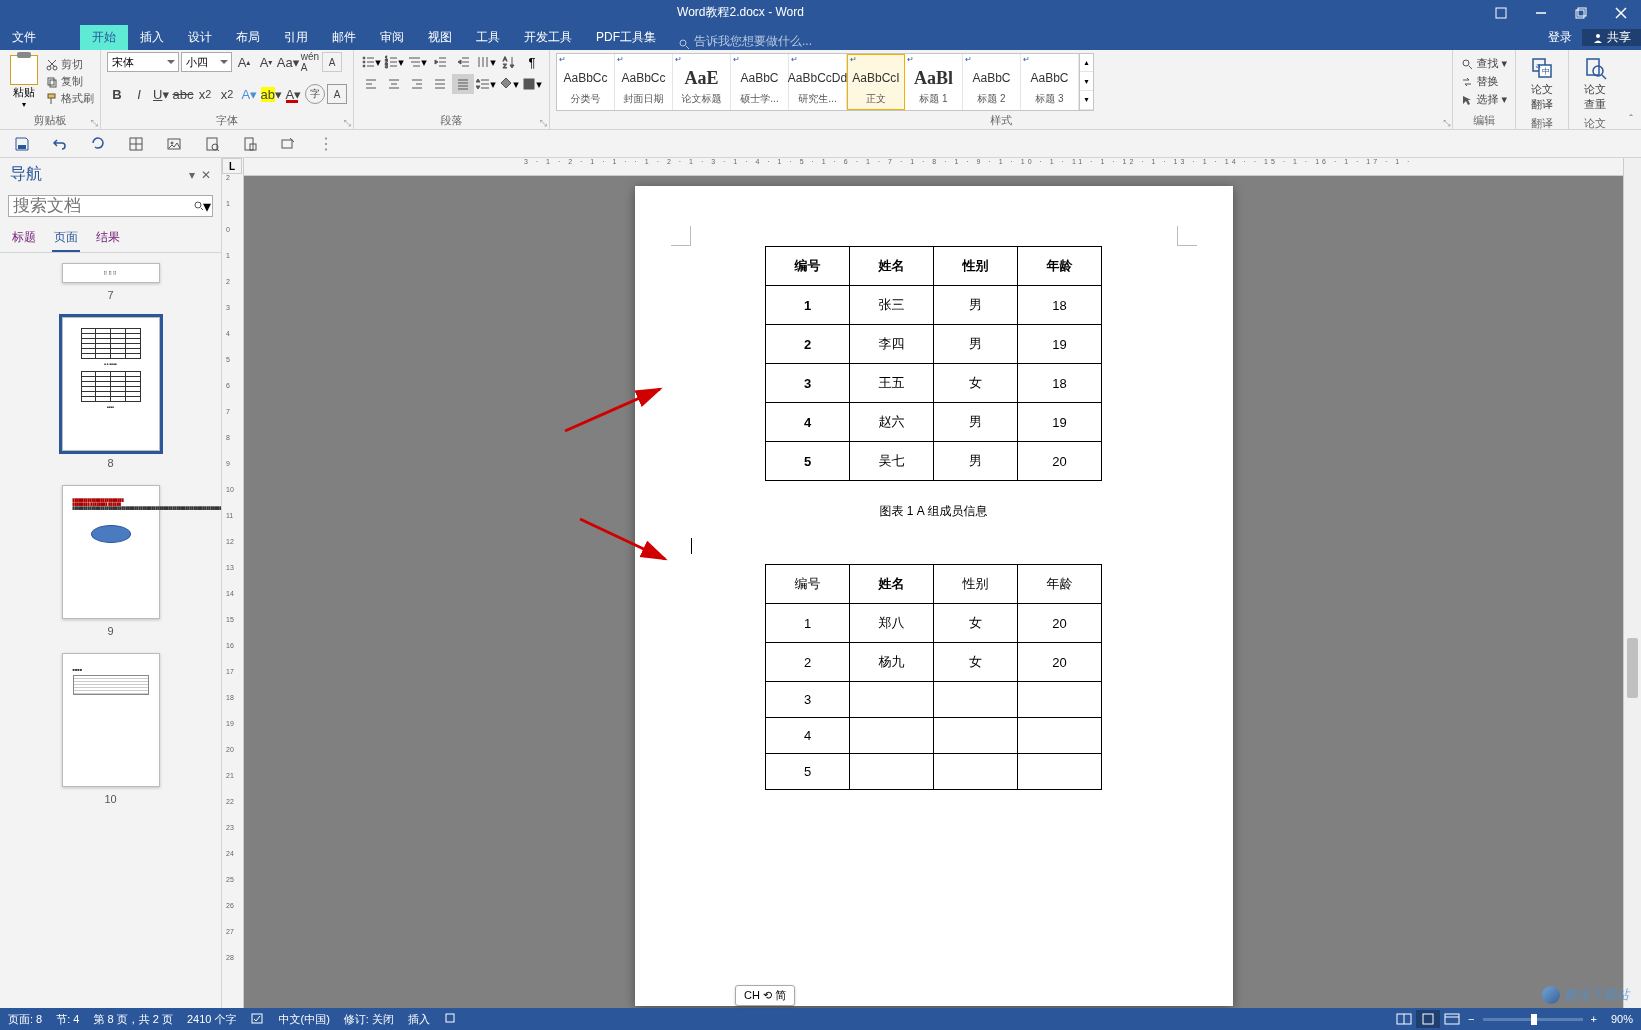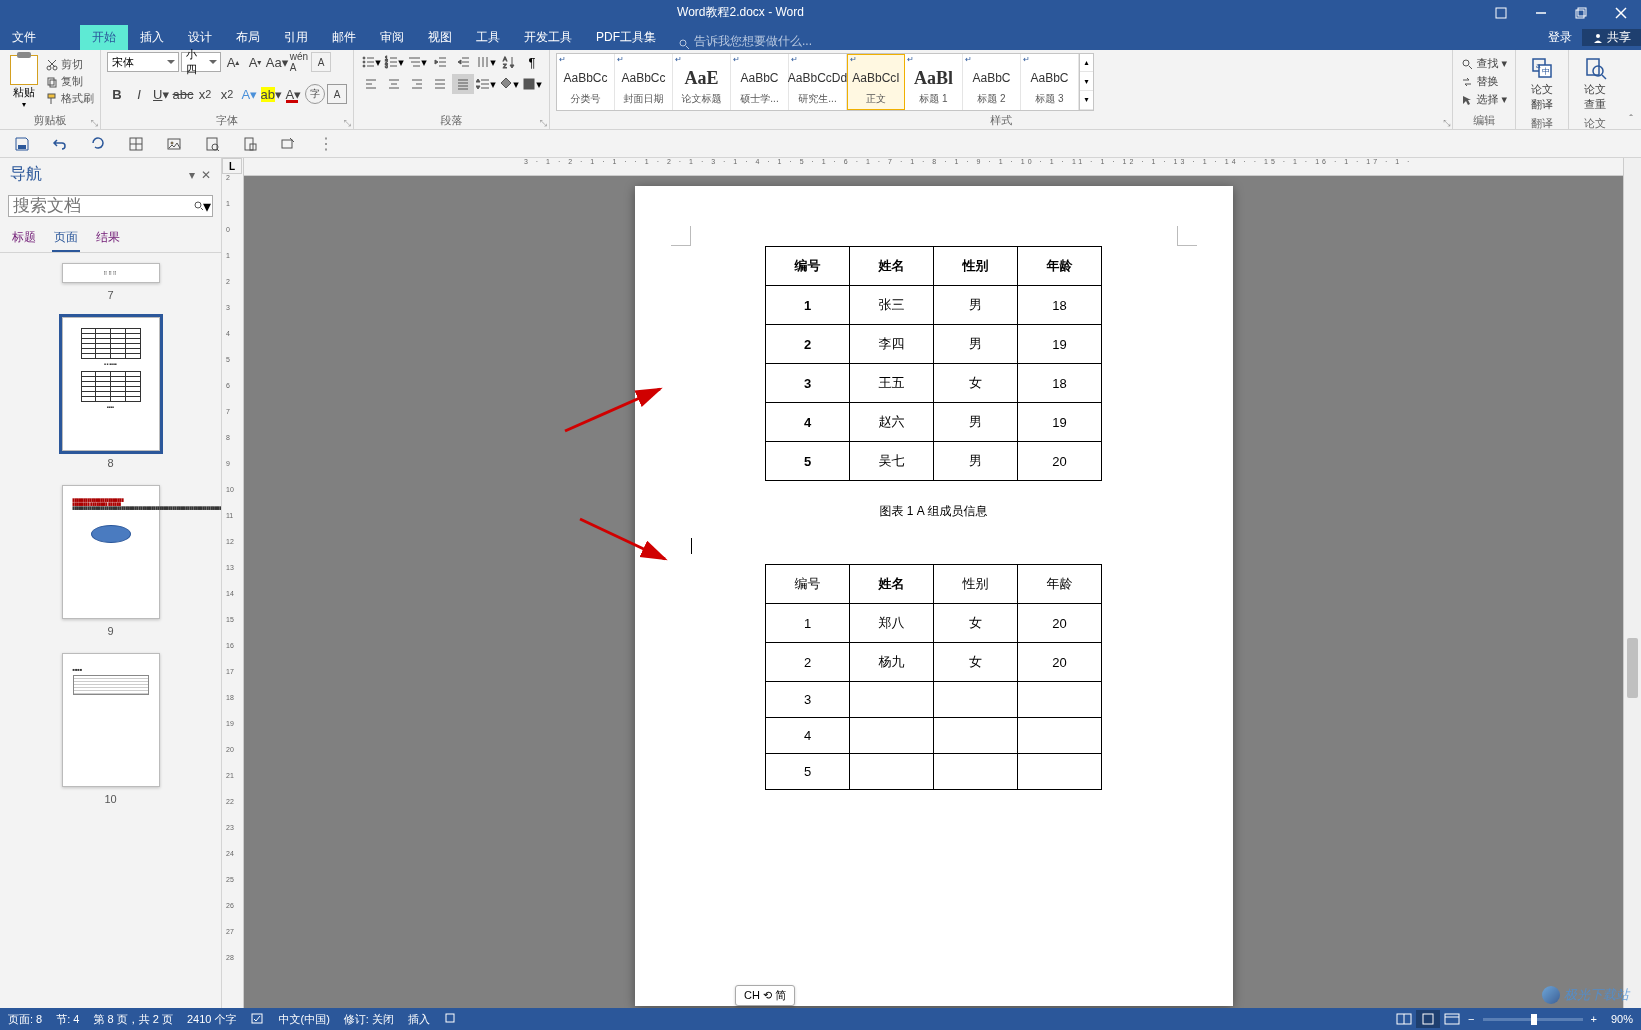--- a/index.html
+++ b/index.html
@@ -260,21 +260,21 @@
     </div>
     <div class="group-label"><span>剪贴板</span><span class="launcher">⤡</span></div>
   </div>
 
   <div class="group fontgrp">
     <div class="group-body" style="flex-direction:column; align-items:flex-start; gap:10px;">
       <div class="row">
         <div class="combo" style="width:72px;">
             <span>宋体</span>
           </div>
-        <div class="combo" style="width:40px;">
+        <div class="combo" style="width:51px;">
             <span>小四</span>
           </div>
         <div class="btn">A<sup style="font-size:8px;">▴</sup></div>
         <div class="btn">A<sup style="font-size:8px;">▾</sup></div>
         <div class="btn">Aa▾</div>
         <div class="btn" style="font-size:10px;">wén<br>A</div>
         <div class="btn" style="border:1px solid #ccc; font-size:10px;">A</div>
       </div>
       <div class="row row2">
         <div class="btn">

